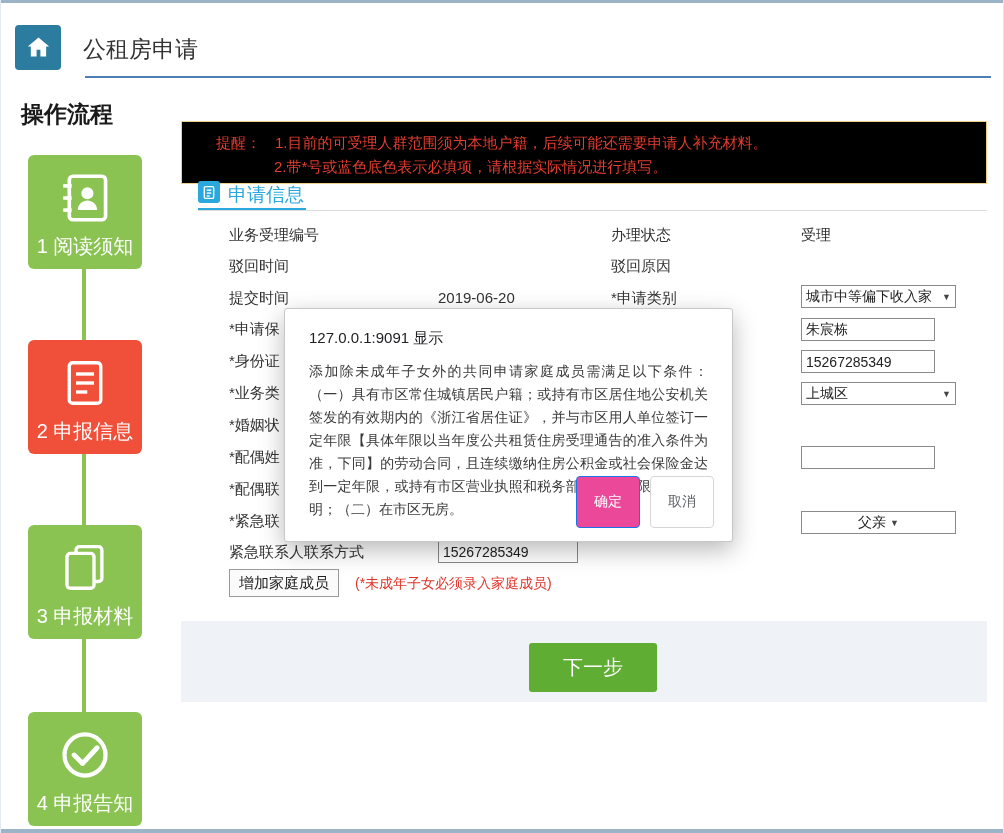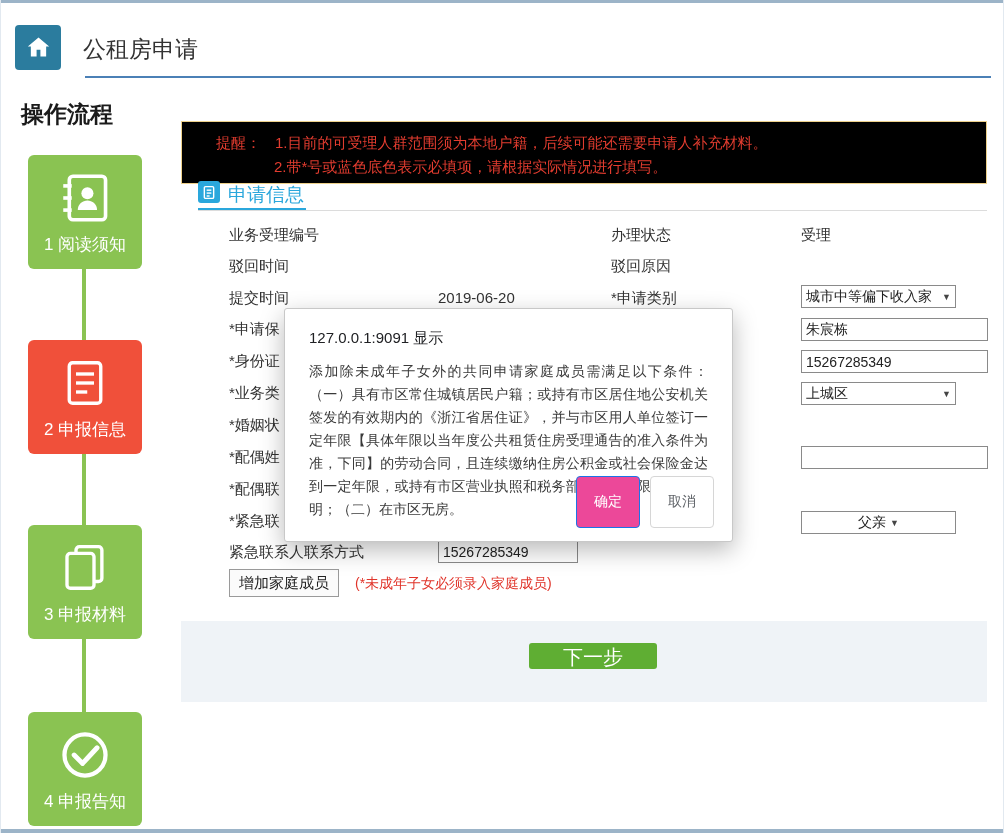--- a/index.html
+++ b/index.html
@@ -15,48 +15,48 @@
   .home-box{position:absolute;left:14px;top:25px;width:46px;height:45px;background:#2b7c9e;border-radius:4px;display:flex;align-items:center;justify-content:center;cursor:pointer;}
   .page-title{position:absolute;left:82px;top:34px;font-size:23px;color:#333;}
   .header-line{position:absolute;left:84px;top:76px;width:906px;height:2px;background:#4b80b6;}
 
   
   .sidebar-title{position:absolute;left:20px;top:99px;font-size:23px;color:#1a1a1a;font-weight:600;}
   .step-line{position:absolute;left:81px;top:170px;width:4px;height:655px;background:#8ac352;}
   .step{position:absolute;left:27px;width:114px;height:114px;border-radius:6px;color:#fff;
         display:flex;flex-direction:column;align-items:center;padding-top:10px;box-sizing:border-box;cursor:pointer;}
   .step .sicon{height:66px;display:flex;align-items:center;justify-content:center;}
-  .step .slabel{font-size:17px;margin-top:2px;white-space:nowrap;}
+  .step .slabel{font-size:20px;margin-top:2px;white-space:nowrap;}
   .step-green{background:#8ac352;}
   .step-red{background:#f0503a;}
 
   
   .notice{position:absolute;left:180px;top:96px;width:806px;height:63px;background:#000000;border:1px solid #edd08a;box-sizing:border-box;color:#e23c2f;font-size:15px;margin-top:25px;}
   .notice .row1{position:absolute;left:34px;top:12px;white-space:nowrap;}
   .notice .row1 .prefix{margin-right:14px;}
   .notice .row2{position:absolute;left:92px;top:36px;white-space:nowrap;}
 
   
   .section-icon-box{position:absolute;left:197px;top:181px;width:22px;height:22px;background:#2aa7dc;border-radius:3px;display:flex;align-items:center;justify-content:center;}
   .section-title{position:absolute;left:227px;top:182px;font-size:19px;color:#2aa7dc;}
   .sec-line-gray{position:absolute;left:197px;top:210px;width:789px;height:1px;background:#dcdcdc;}
   .sec-line-blue{position:absolute;left:197px;top:208px;width:108px;height:3px;background:#2aa7dc;}
 
   
   .flabel{position:absolute;font-size:15px;color:#333;white-space:nowrap;}
   .fvalue{position:absolute;font-size:15px;color:#333;white-space:nowrap;}
-  .tinput{position:absolute;width:187px;height:23px;border:1px solid #8a8a8a;background:#fff;box-sizing:border-box;font-size:14px;padding:0 4px;color:#222;font-family:inherit;}
+  .tinput{position:absolute;width:134px;height:23px;border:1px solid #8a8a8a;background:#fff;box-sizing:border-box;font-size:14px;padding:0 4px;color:#222;font-family:inherit;}
   .select{position:absolute;width:155px;height:23px;border:1px solid #8a8a8a;background:#fff;box-sizing:border-box;display:flex;align-items:center;justify-content:space-between;padding:0 4px;font-size:14px;color:#222;cursor:pointer;}
   .select .chev{font-size:9px;color:#444;margin-left:4px;}
   .add-member{position:absolute;left:228px;top:569px;height:28px;border:1px solid #9a9a9a;background:#fbfbfb;font-size:15px;padding:0 9px;color:#222;font-family:inherit;cursor:pointer;}
   .member-note{position:absolute;left:354px;top:575px;font-size:14px;color:#e0342a;white-space:nowrap;}
 
   
   .footer-panel{position:absolute;left:180px;top:621px;width:806px;height:81px;background:#eff3f7;}
-  .next-btn{position:absolute;left:348px;top:22px;width:128px;height:26px;background:#5fae33;color:#fff;border:none;border-radius:3px;font-size:20px;font-family:inherit;cursor:pointer;}
+  .next-btn{position:absolute;left:348px;top:22px;width:128px;height:49px;background:#5fae33;color:#fff;border:none;border-radius:3px;font-size:20px;font-family:inherit;cursor:pointer;}
 
   
   .dialog{position:absolute;left:283px;top:308px;width:447px;height:232px;background:#fff;border:1px solid #c8c8c8;border-radius:3px;box-shadow:0 8px 24px rgba(0,0,0,.28);z-index:10;}
   .dialog-title{margin:20px 24px 12px;font-size:15px;color:#202124;}
   .dialog-message{margin:11px 24px 0;font-size:14px;line-height:23px;color:#3a3a3a;text-align:justify;}
   .dialog-buttons{position:absolute;right:18px;bottom:13px;display:flex;gap:10px;}
   .btn-confirm{background:#ec4899;color:#fff;border:1px solid #1a73e8;border-radius:4px;padding:16px 17px;font-size:14px;font-family:inherit;cursor:pointer;}
   .btn-cancel{background:#fff;color:#5f6368;border:1px solid #d6d6d6;border-radius:4px;padding:6px 17px;font-size:14px;font-family:inherit;cursor:pointer;}
 </style>
 </head>

